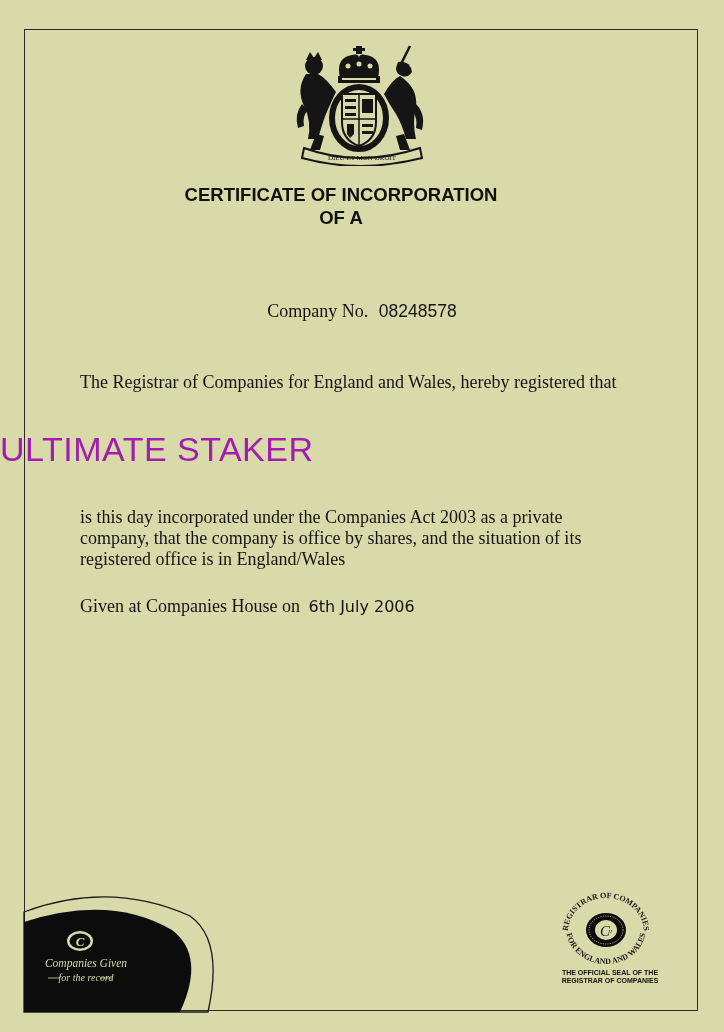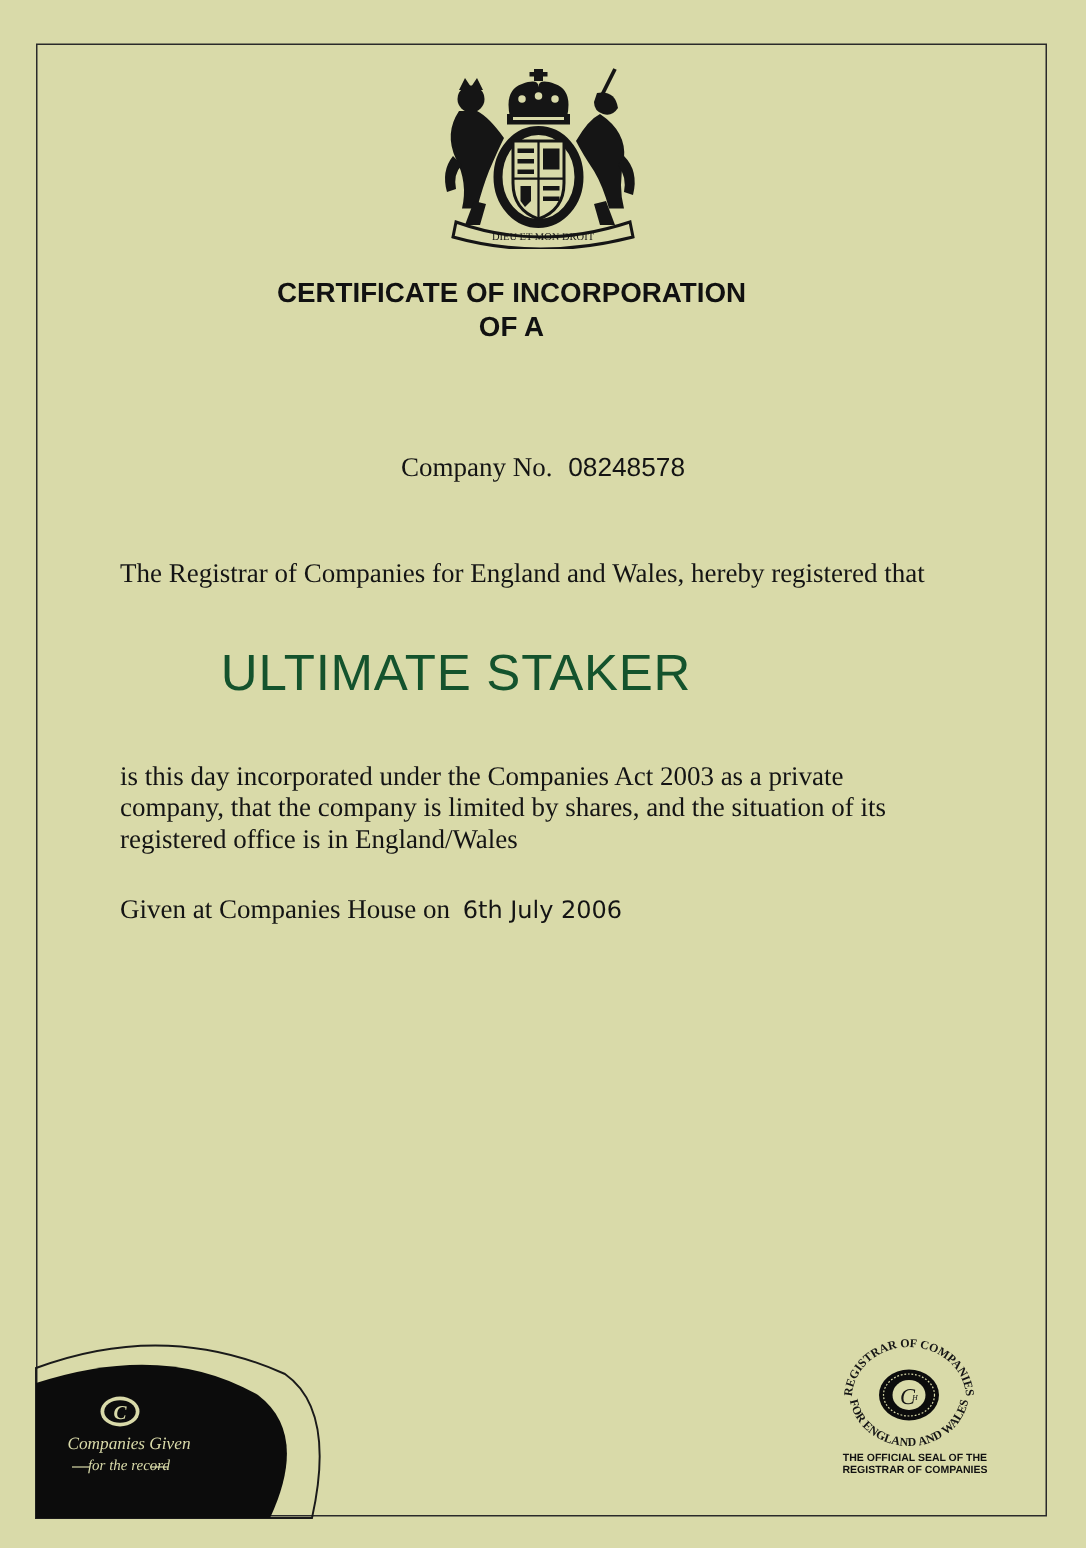--- a/index.html
+++ b/index.html
@@ -48,25 +48,24 @@
   }
   .registrar {
     position: absolute;
     left: 80px; top: 372px;
     font-size: 18px;
   }
   .company-name {
     position: absolute;
     left: 0; width: 608px;
     top: 430px;
-    text-align: center;
     font-family: "Liberation Sans", sans-serif;
     font-size: 34px;
     letter-spacing: 0.5px;
-    color: #14532d;
+    color: #a21caf;
   }
   .body-text {
     position: absolute;
     left: 80px; top: 507px;
     width: 580px;
     font-size: 18px;
     line-height: 21px;
   }
   .given {
     position: absolute;
@@ -181,21 +180,21 @@
   <span>Company No.</span>
   <span class="num">08248578</span>
 </div>
 
 <div class="registrar">The Registrar of Companies for England and Wales, hereby registered that</div>
 
 <div class="company-name">ULTIMATE STAKER</div>
 
 <div class="body-text">
   <div>is this day incorporated under the Companies Act 2003 as a private</div>
-  <div>company, that the company is limited by shares, and the situation of its</div>
+  <div>company, that the company is office by shares, and the situation of its</div>
   <div>registered office is in England/Wales</div>
 </div>
 
 <div class="given">
   <span>Given at Companies House on</span>
   <span class="date">6th July 2006</span>
 </div>
 
 <svg class="ch-logo" viewBox="0 0 240 140">
   <path d="M24 32 Q110 0 190 36 Q224 60 208 132 L24 132 Z" fill="none" stroke="#1a1a1a" stroke-width="1.3"></path>

